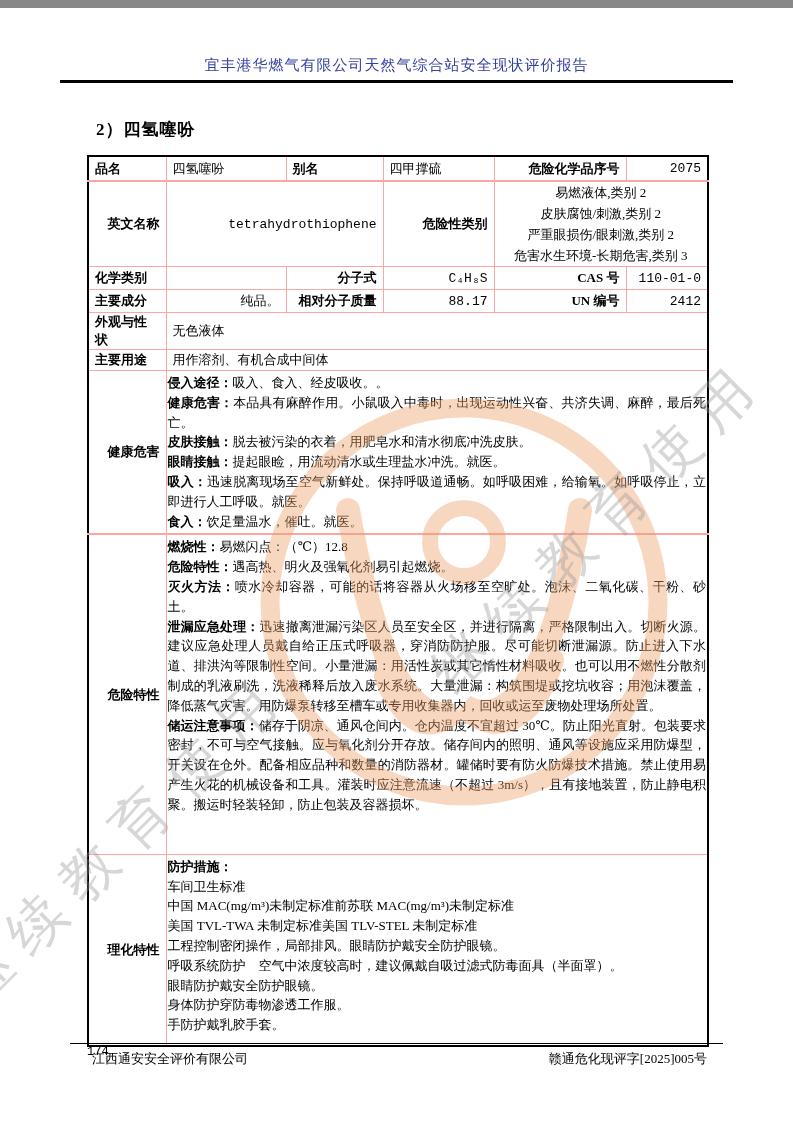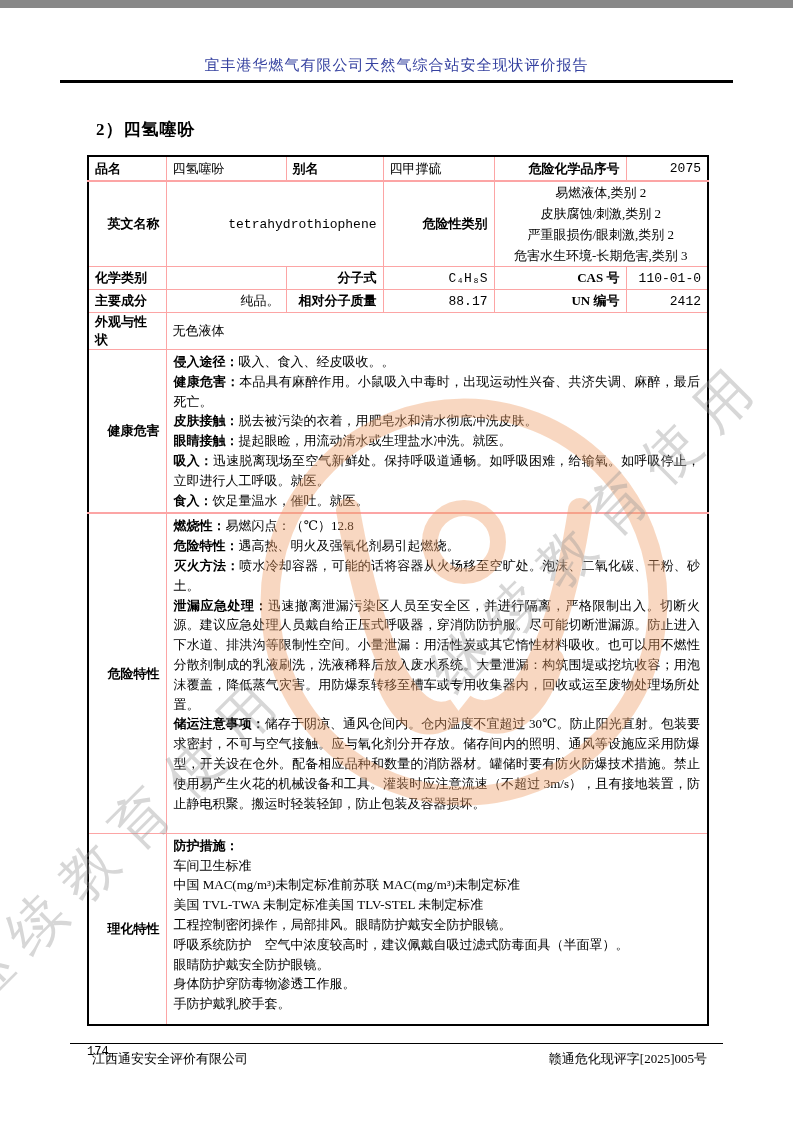--- a/index.html
+++ b/index.html
@@ -39,21 +39,21 @@
     padding:0 6px;
     overflow:hidden;
     vertical-align:middle;
   }
   .r1{height:25px}.r2{height:83px}.r3{height:23px}.r4{height:23px}
   .r5{height:22px}.r6{height:21px}.r7{height:162px}.r8{height:320px}.r9{height:192px}
   .r1 td{border-bottom-width:2px;}
   .r7 td{border-bottom-width:2px;}
   td.lbl{font-weight:bold;}
   td.ctr{text-align:right;}
-  td.top{vertical-align:top;padding:2px 7px;}
+  td.top{vertical-align:top;padding:2px 1px;}
   .mono{font-family:"Liberation Mono","DejaVu Sans Mono",monospace;font-size:13px;}
   .hz{line-height:21px;font-size:13.5px;text-align:center;}
   .msds p{margin:0;line-height:19.8px;text-align:justify;}
   .msds p .lead{font-weight:bold;}
   
   .footer-rule{
     position:absolute;top:1035px;left:70px;width:653px;height:1px;background:#000;
   }
   .footer-row{
     position:absolute;top:1040px;left:87px;width:620px;
@@ -131,20 +131,24 @@
       <td class="ctr">纯品。</td>
       <td class="lbl ctr">相对分子质量</td>
       <td class="ctr mono">88.17</td>
       <td class="lbl ctr">UN 编号</td>
       <td class="ctr mono">2412</td>
     </tr>
     <tr class="r5">
       <td class="lbl">外观与性状</td>
       <td colspan="5">无色液体</td>
     </tr>
+    <tr class="r6">
+      <td class="lbl">主要用途</td>
+      <td colspan="5">用作溶剂、有机合成中间体</td>
+    </tr>
     <tr class="r7">
       <td class="lbl ctr">健康危害</td>
       <td colspan="5" class="top">
         <p><span class="lead">侵入途径：</span><span>吸入、食入、经皮吸收。。</span></p>
         <p><span class="lead">健康危害：</span><span>本品具有麻醉作用。小鼠吸入中毒时，出现运动性兴奋、共济失调、麻醉，最后死亡。</span></p>
         <p><span class="lead">皮肤接触：</span><span>脱去被污染的衣着，用肥皂水和清水彻底冲洗皮肤。</span></p>
         <p><span class="lead">眼睛接触：</span><span>提起眼睑，用流动清水或生理盐水冲洗。就医。</span></p>
         <p><span class="lead">吸入：</span><span>迅速脱离现场至空气新鲜处。保持呼吸道通畅。如呼吸困难，给输氧。如呼吸停止，立即进行人工呼吸。就医。</span></p>
         <p><span class="lead">食入：</span><span>饮足量温水，催吐。就医。</span></p>
       </td>

